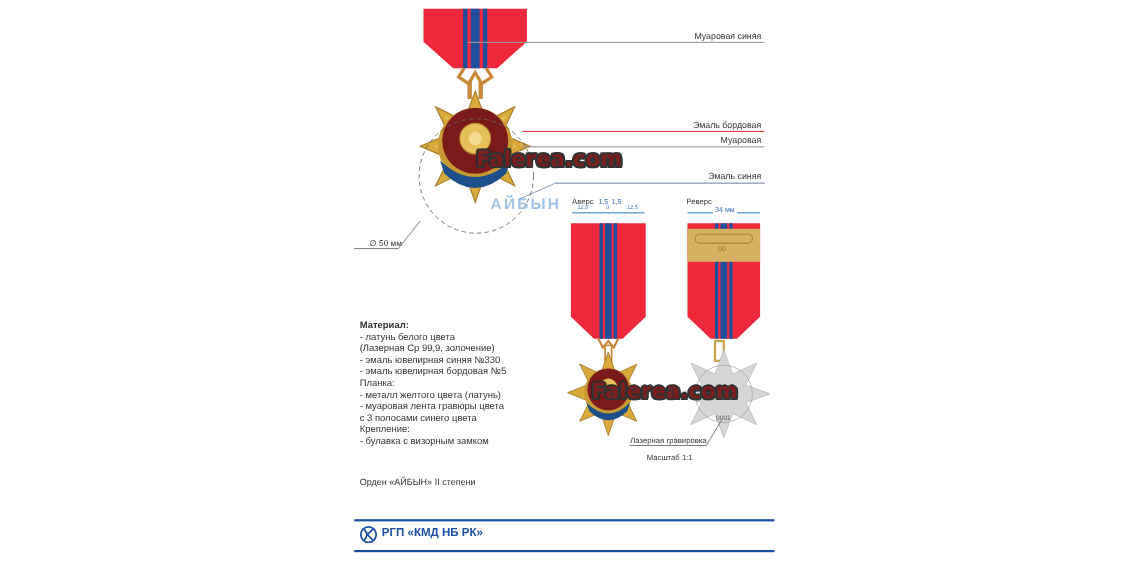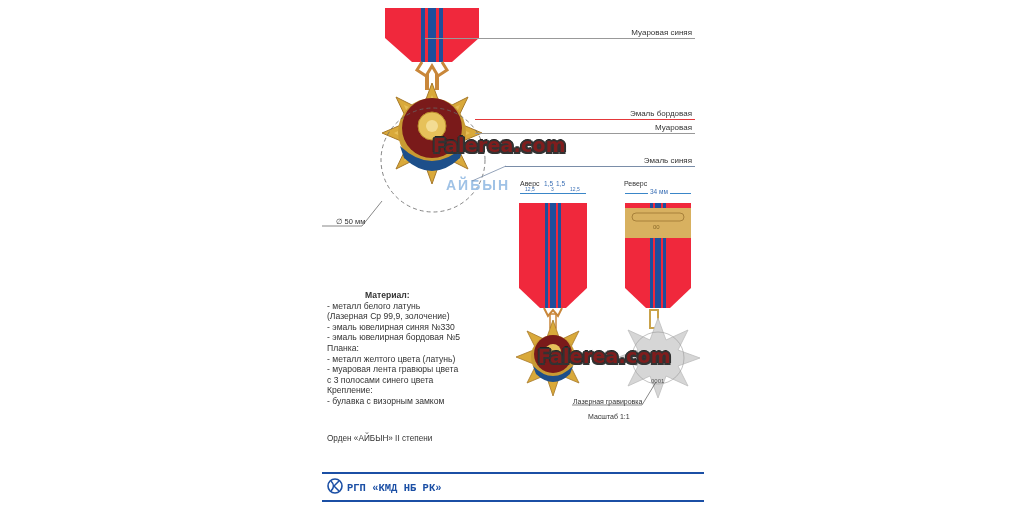--- a/index.html
+++ b/index.html
@@ -4,21 +4,21 @@
 <style>
   html,body{margin:0;padding:0;background:#fff;}
   body{width:1024px;height:512px;position:relative;overflow:hidden;font-family:"Liberation Sans",sans-serif;color:#333;}
   .abs{position:absolute;}
   .label{font-size:8px;color:#333;text-align:right;white-space:nowrap;}
   .lead{position:absolute;height:0;border-top:1px solid #999;}
   .lead.red{border-top-color:#e4383a;}
   .lead.blue{border-top-color:#7a8da8;}
   .small{font-size:7px;color:#333;}
   .mat{font-size:8.6px;line-height:10.6px;color:#333;}
-  .mat b{font-weight:bold;margin-left:38px;}
+  .mat b{font-weight:bold;}
   .note{font-size:8.2px;line-height:10.5px;color:#333;}
   .rule{position:absolute;height:0;border-top:2px solid #1b4fa5;}
   .logo-text{font-size:10.5px;font-weight:bold;color:#1b4fa5;}
   .wm{font-family:"DejaVu Sans",sans-serif;font-weight:bold;color:#7f1d1d;font-size:19px;letter-spacing:0.2px;
       text-shadow:-1.5px -1.5px 0 #333,1.5px -1.5px 0 #333,-1.5px 1.5px 0 #333,1.5px 1.5px 0 #333,0 2px 0 #222,2px 0 0 #222,-2px 0 0 #222,0 -2px 0 #222;}
   .dim{font-size:6.5px;color:#3a6fb5;}
   .dimline{position:absolute;border-top:1px solid #3a86c8;}
 </style>
 </head>
 <body>
@@ -115,37 +115,37 @@
 <span class="abs wm" style="left:538px;top:345px;">Falerea.com</span>
 
 <svg class="abs" style="left:570px;top:380px;" width="90" height="30">
   <polyline points="2,25 72,25 86,2" fill="none" stroke="#555" stroke-width="0.7"></polyline>
 </svg>
 <span class="abs small" style="left:573px;top:398px;">Лазерная гравировка</span>
 <span class="abs small" style="left:588px;top:413px;">Масштаб 1:1</span>
 
 <div class="abs mat" style="left:327px;top:290px;width:180px;">
   <div><b>Материал:</b></div>
-  <div>- металл белого латунь</div>
+  <div>- латунь белого цвета</div>
   <div>(Лазерная Ср 99,9, золочение)</div>
   <div>- эмаль ювелирная синяя №330</div>
   <div>- эмаль ювелирная бордовая №5</div>
   <div>Планка:</div>
   <div>- металл желтого цвета (латунь)</div>
   <div>- муаровая лента гравюры цвета</div>
   <div>с 3 полосами синего цвета</div>
   <div>Крепление:</div>
   <div>- булавка с визорным замком</div>
 </div>
 
 <div class="abs note" style="left:325px;top:432px;width:390px;">
 </div>
 <span class="abs note" style="left:327px;top:434px;">Орден «АЙБЫН» II степени</span>
 
 <div class="rule" style="left:322px;top:472px;width:382px;"></div>
-<div class="abs" style="left:327px;top:478px;display:flex;align-items:flex-end;gap:4px;font-family:Liberation Mono, monospace;">
+<div class="abs" style="left:327px;top:478px;display:flex;align-items:flex-start;gap:4px;">
   <svg width="16" height="16" viewBox="0 0 16 16">
     <circle cx="8" cy="8" r="7" fill="none" stroke="#1b4fa5" stroke-width="1.6"></circle>
     <path d="M4,3 Q9,8 4,13 M7,8 L12,3 M7,8 L12,13" fill="none" stroke="#1b4fa5" stroke-width="1.5"></path>
   </svg>
   <span class="logo-text">РГП «КМД НБ РК»</span>
 </div>
 <div class="rule" style="left:322px;top:500px;width:382px;"></div>
 
 </body></html>

